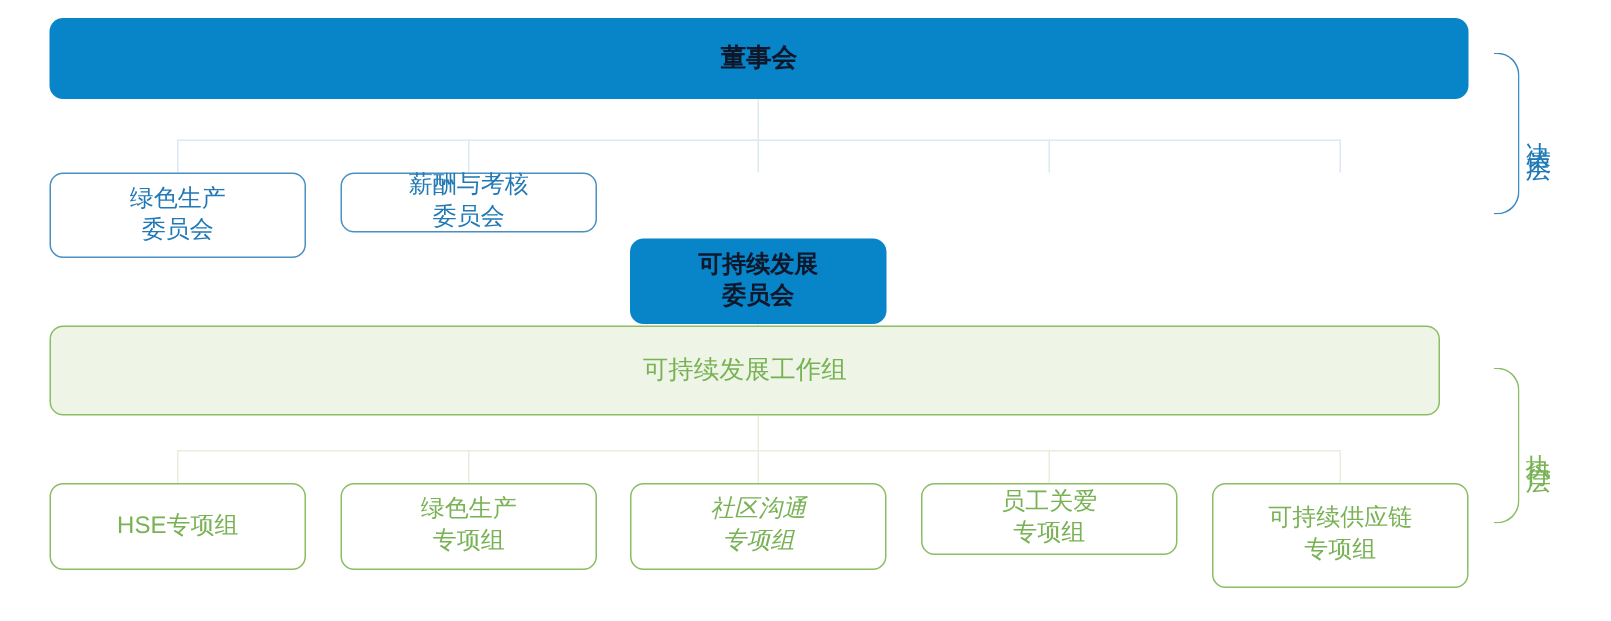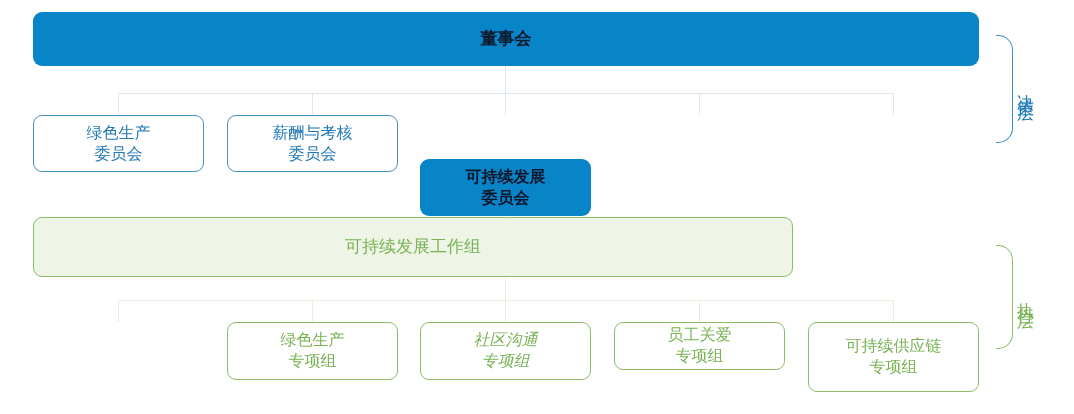--- a/index.html
+++ b/index.html
@@ -101,30 +101,31 @@
   <div class="line green" style="left:312px; top:300px; width:1px;  height:22px;"></div>
   <div class="line green" style="left:505px; top:300px; width:1px;  height:22px;"></div>
   <div class="line green" style="left:699px; top:300px; width:1px;  height:22px;"></div>
   <div class="line green" style="left:893px; top:300px; width:1px;  height:22px;"></div>
 
   <div class="box fill-blue board" style="left:33px; top:12px; width:946px; height:54px;">董事会</div>
 
   <div class="box outline-blue" style="left:33px; top:115px; width:171px; height:57px;">绿色生产
 委员会</div>
 
-  <div class="box outline-blue" style="left:227px; top:115px; width:171px; height:57px;">薪酬与考核
+  <div class="box outline-blue" style="left:227px; top:115px; width:171px; height:40px;">薪酬与考核
 委员会</div>
 
   <div class="box fill-blue" style="left:420px; top:115px; width:171px; height:57px;margin-top:44px;">可持续发展
 委员会</div>
 
 
 
-  <div class="box fill-green working" style="left:33px; top:217px; width:760px; height:60px;">可持续发展工作组</div>
+  <div class="box fill-green working" style="left:33px; top:217px; width:927px; height:60px;">可持续发展工作组</div>
 
+  <div class="box outline-green" style="left:33px; top:322px; width:171px; height:58px;">HSE专项组</div>
 
   <div class="box outline-green" style="left:227px; top:322px; width:171px; height:58px;">绿色生产
 专项组</div>
 
   <div class="box outline-green" style="left:420px; top:322px; width:171px; height:58px;font-style:italic;">社区沟通
 专项组</div>
 
   <div class="box outline-green" style="left:614px; top:322px; width:171px; height:48px;">员工关爱
 专项组</div>
 

